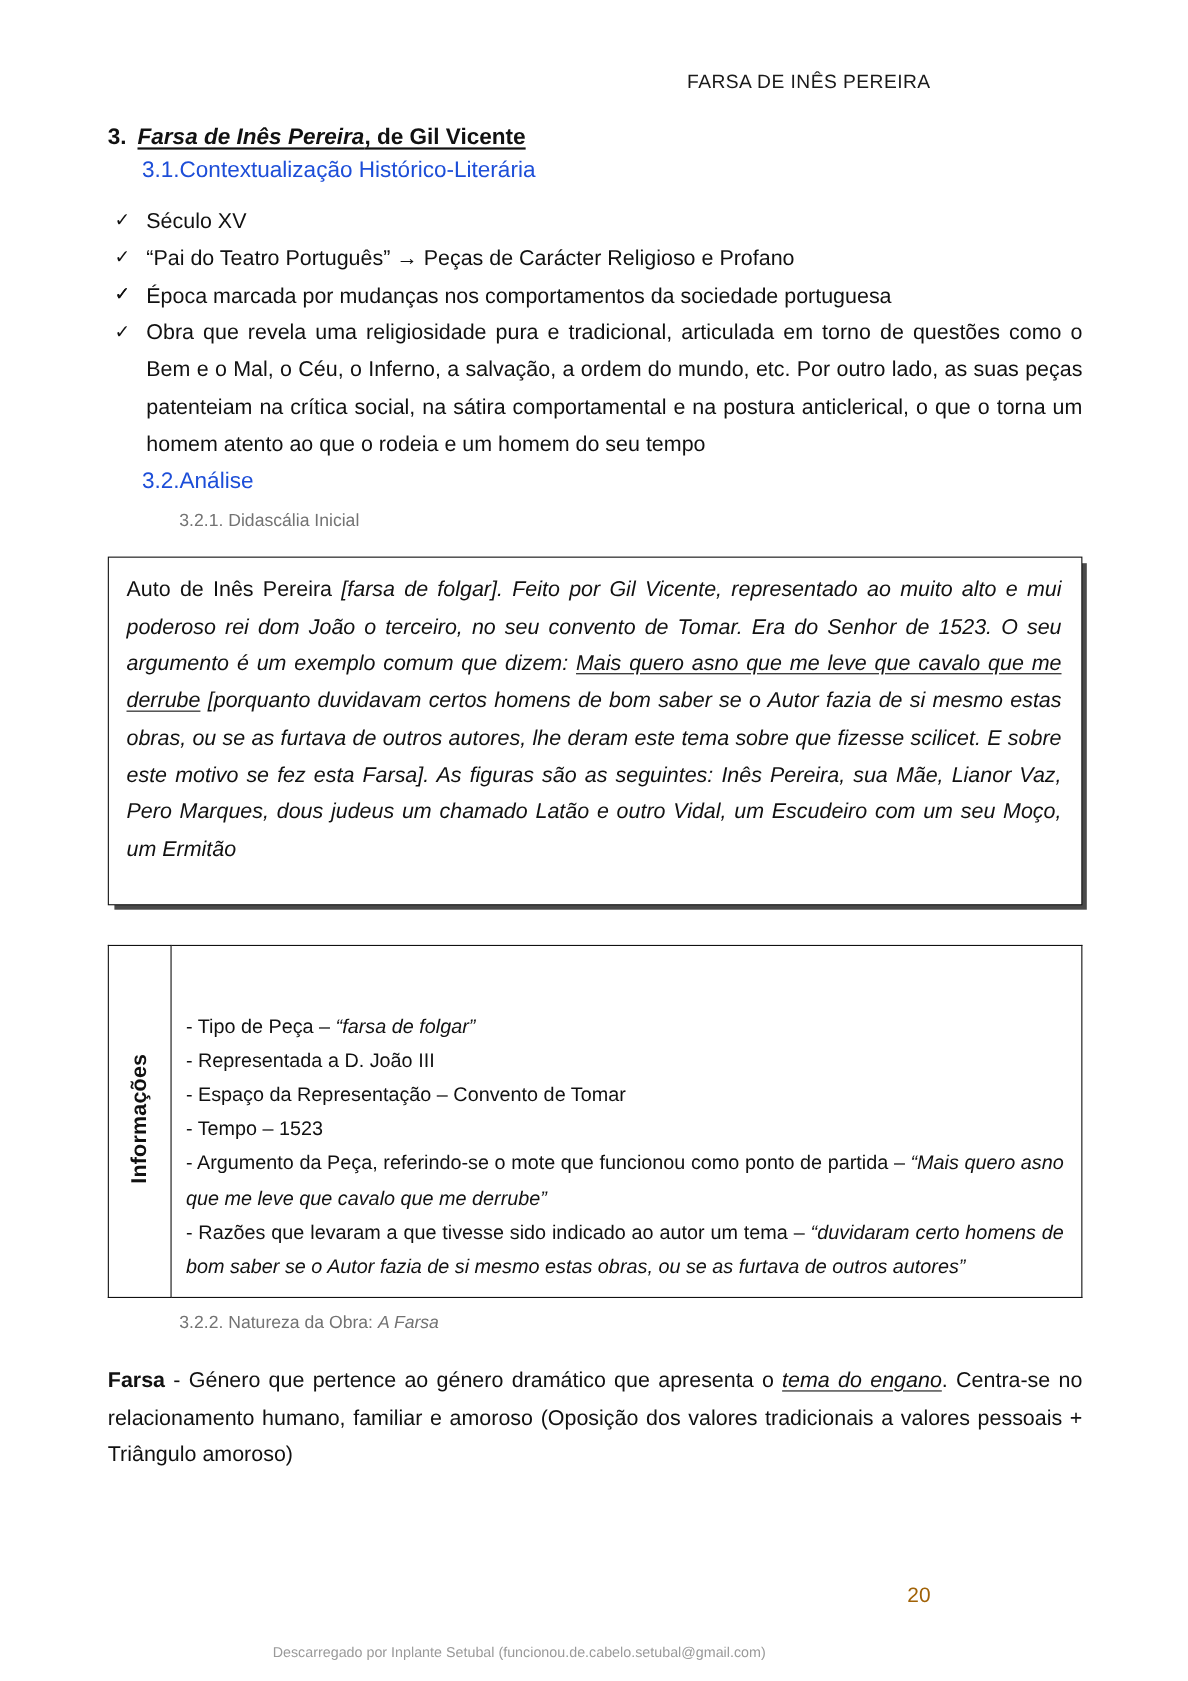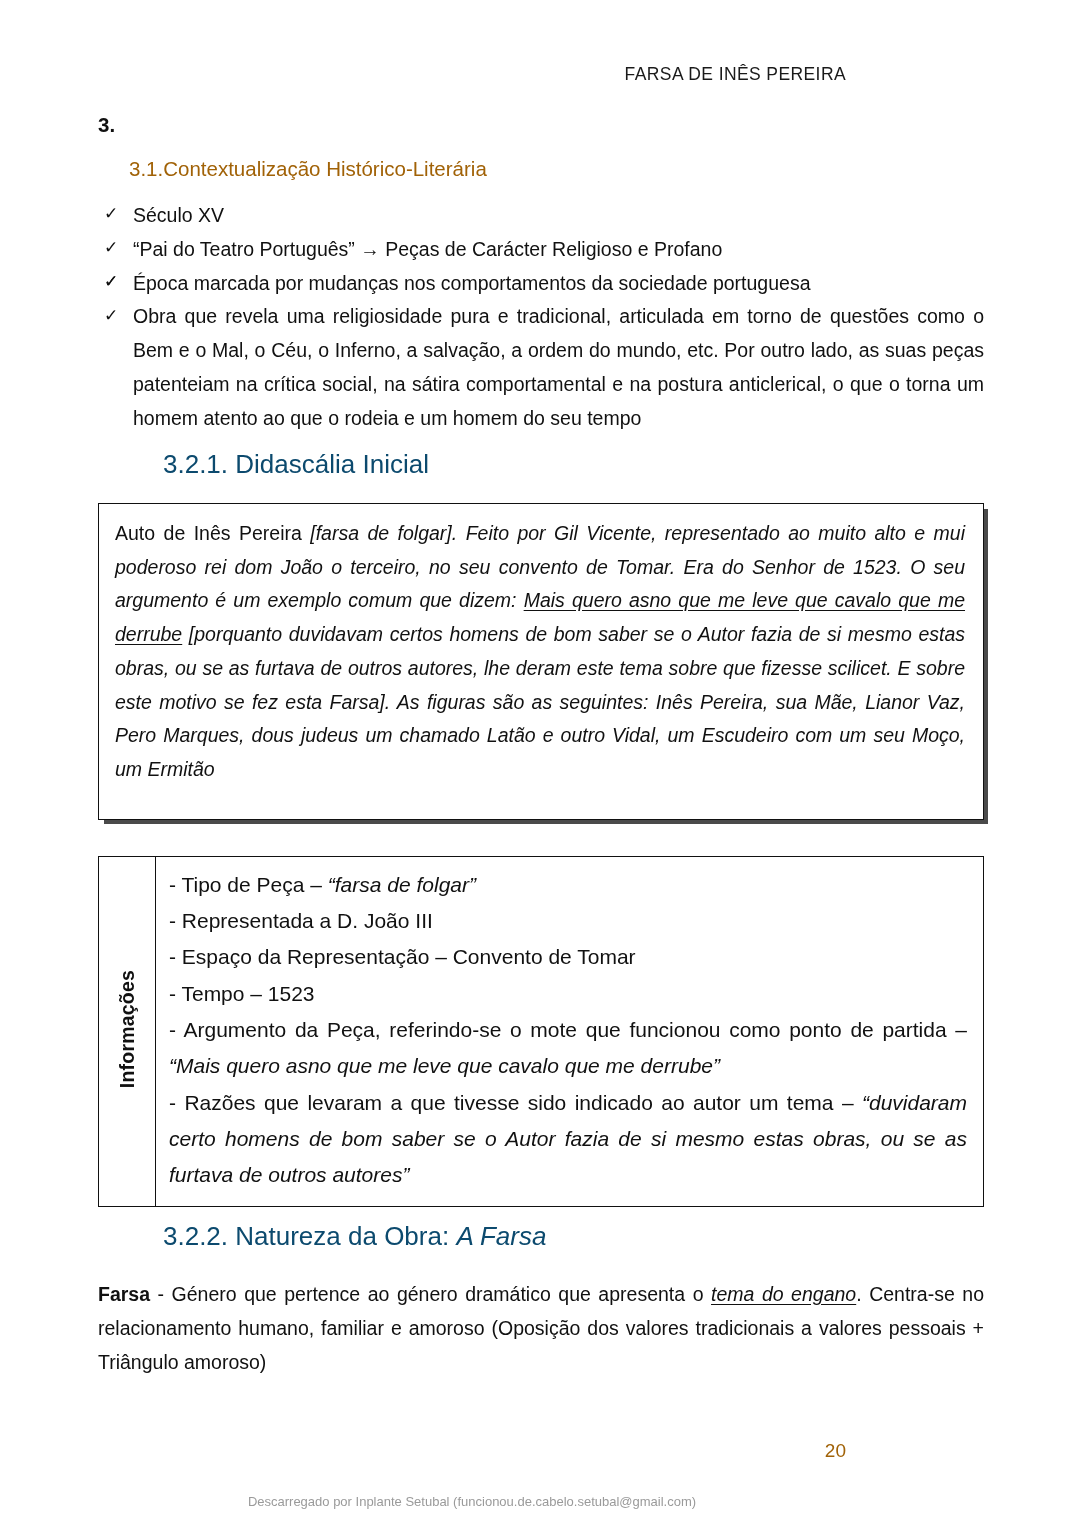--- a/index.html
+++ b/index.html
@@ -58,29 +58,29 @@
   }
   .h-main .ttl {
     text-decoration: underline;
     text-underline-offset: 3px;
   }
   .h-main .ttl .work {
     font-style: italic;
   }
 
   .h-2 {
-    color: #a16207;
+    color: #1d4ed8;
     font-size: 20.5px;
     line-height: 1.25;
-    margin: 18px 0 0 31px;
+    margin: 4px 0 0 31px;
   }
 
   .h-3 {
-    color: #0c4a6e;
-    font-size: 26px;
+    color: #737373;
+    font-size: 16px;
     line-height: 1.25;
     margin: 13px 0 0 31px;
   }
   .h-3.indent2 { margin-left: 65px; }
   .h-3 .ital { font-style: italic; }
 
   
   .check-list {
     margin: 18px 0 0 0;
     padding: 0;
@@ -144,22 +144,23 @@
   .vert-label {
     writing-mode: vertical-rl;
     transform: rotate(180deg);
     font-weight: bold;
     font-size: 19.5px;
     letter-spacing: 0.2px;
     white-space: nowrap;
     display: inline-block;
   }
   .info-lines {
-    font-size: 21px;
-    line-height: 1.73;
+    font-size: 18px;
+    line-height: 1.73;
+    margin-top: 48px;
   }
   .info-lines p {
     margin: 0;
   }
   .info-lines p.just { text-align: justify; }
   .info-lines .ital { font-style: italic; }
 
   
   .closing {
     margin: 26px 0 0 0;
@@ -197,20 +198,23 @@
 <body>
 
 <div class="page">
 
   <div class="running-header">FARSA DE INÊS PEREIRA</div>
 
   <div class="content">
 
     <div class="h-main">
       <span class="num">3.</span>
+      <span class="ttl">
+        <span class="work">Farsa de Inês Pereira</span><span>, de Gil Vicente</span>
+      </span>
     </div>
 
     <div class="h-2">3.1.Contextualização Histórico-Literária</div>
 
     <ul class="check-list">
       <li>
         <span class="tick">✓</span>
         <span>Século XV</span>
       </li>
       <li>
@@ -223,20 +227,21 @@
       <li>
         <span class="tick">✓</span>
         <span>Época marcada por mudanças nos comportamentos da sociedade portuguesa</span>
       </li>
       <li class="justified">
         <span class="tick">✓</span>
         <span>Obra que revela uma religiosidade pura e tradicional, articulada em torno de questões como o Bem e o Mal, o Céu, o Inferno, a salvação, a ordem do mundo, etc. Por outro lado, as suas peças patenteiam na crítica social, na sátira comportamental e na postura anticlerical, o que o torna um homem atento ao que o rodeia e um homem do seu tempo</span>
       </li>
     </ul>
 
+    <div class="h-2">3.2.Análise</div>
 
     <div class="h-3 indent2">3.2.1. Didascália Inicial</div>
 
     <div class="quote-box">
       <span class="roman">Auto de Inês Pereira </span><span>[farsa de folgar]. Feito por Gil Vicente, representado ao muito alto e mui poderoso rei dom João o terceiro, no seu convento de Tomar. Era do Senhor de 1523. O seu argumento é um exemplo comum que dizem: </span><span class="uline">Mais quero asno que me leve que cavalo que me derrube</span><span> [porquanto duvidavam certos homens de bom saber se o Autor fazia de si mesmo estas obras, ou se as furtava de outros autores, lhe deram este tema sobre que fizesse scilicet. E sobre este motivo se fez esta Farsa]. As figuras são as seguintes: Inês Pereira, sua Mãe, Lianor Vaz, Pero Marques, dous judeus um chamado Latão e outro Vidal, um Escudeiro com um seu Moço, um Ermitão</span>
     </div>
 
     <table class="info-table">
       <tbody>
           <tr>

